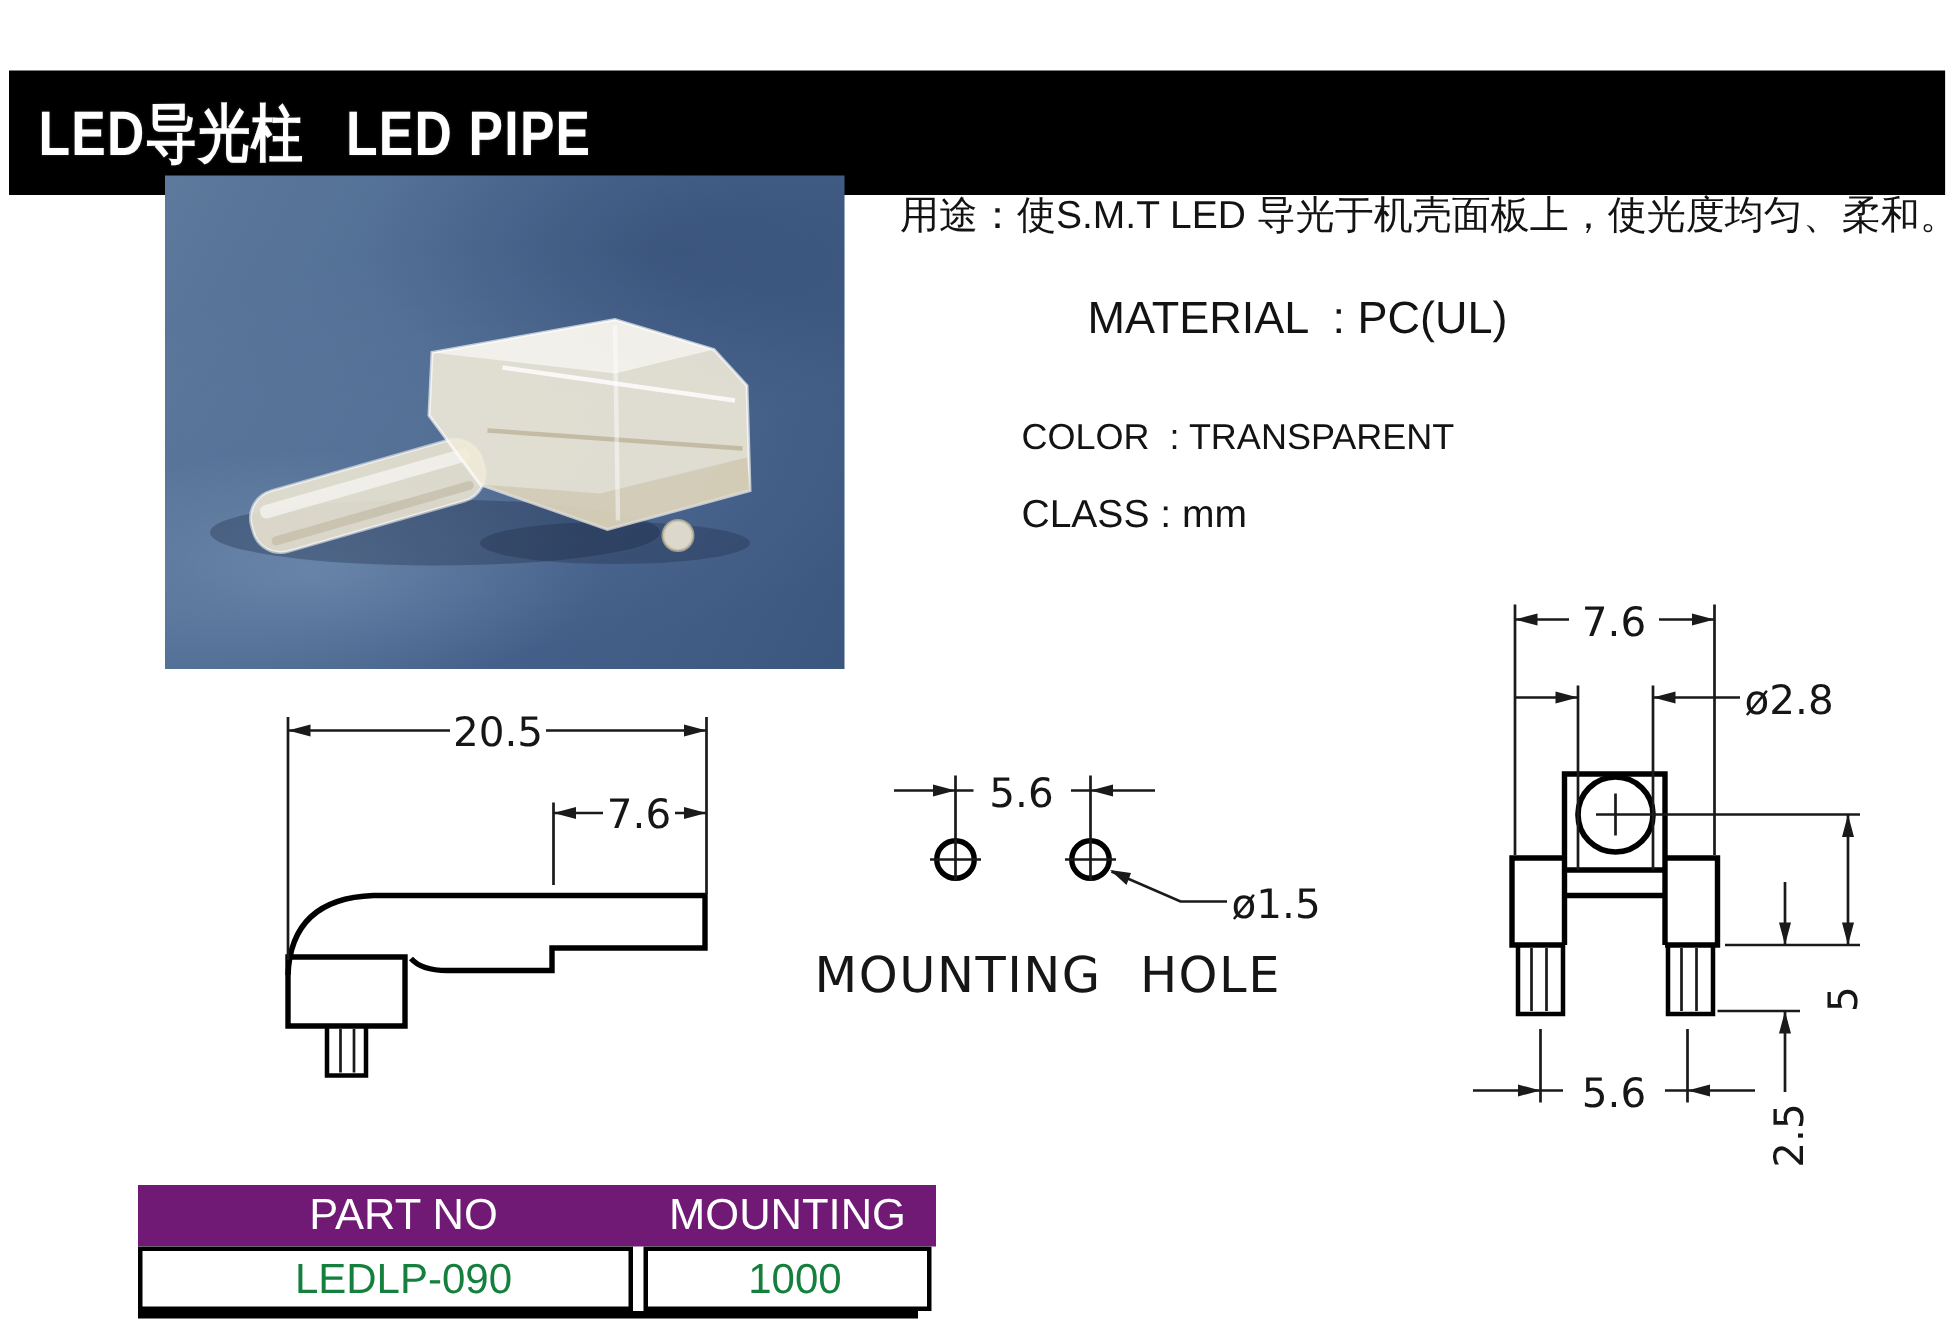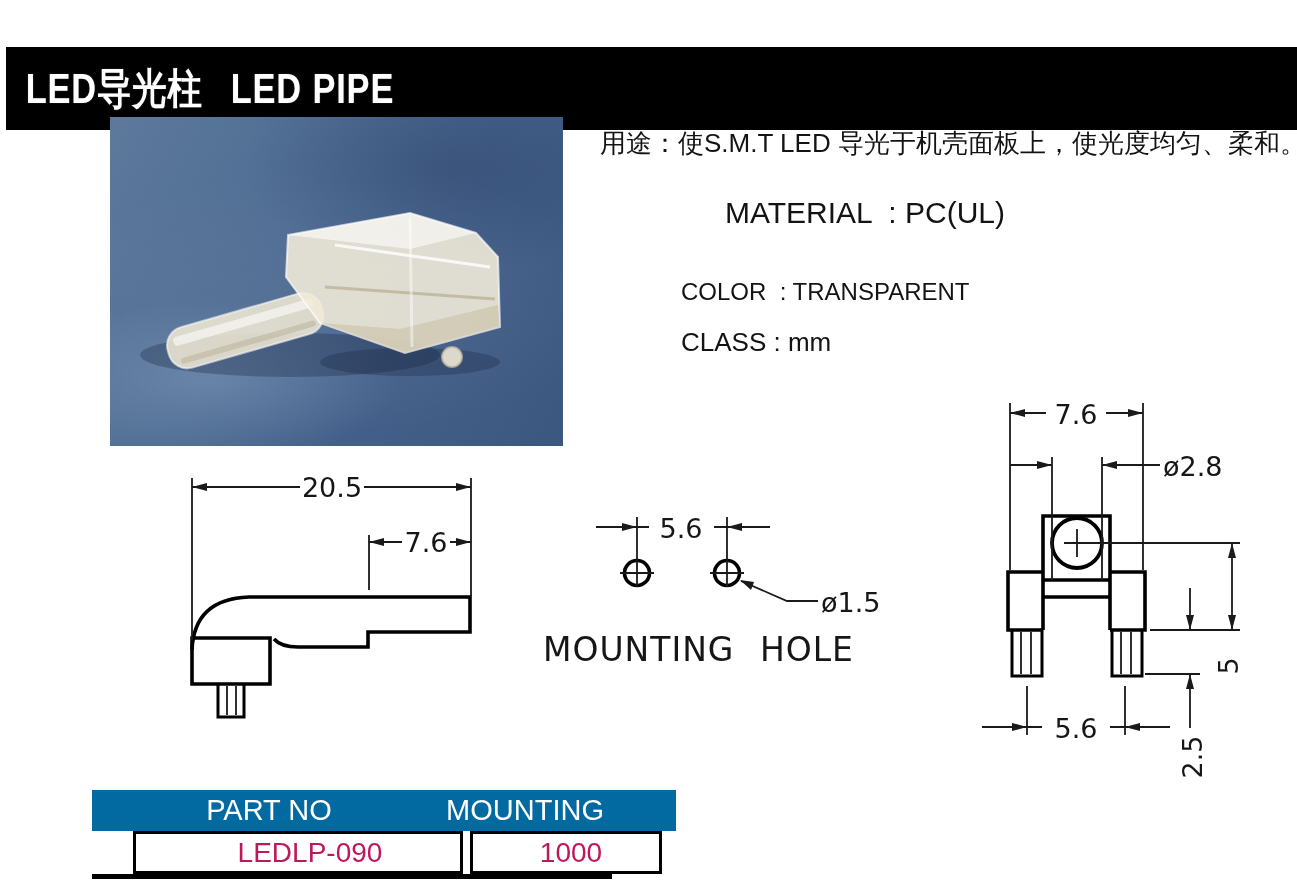--- a/index.html
+++ b/index.html
@@ -36,28 +36,28 @@
   .outline{fill:none;stroke:#000;stroke-width:3.6px;stroke-linejoin:miter;}
   .outline2{fill:none;stroke:#000;stroke-width:3px;}
   .thin{fill:none;stroke:#1a1a1a;stroke-width:1.8px;}
   .arrow{fill:#1a1a1a;stroke:none;}
   .dimtext{fill:#161616;font-family:"DejaVu Sans",sans-serif;font-size:27px;}
   .dimtext-mid{text-anchor:middle;}
   .caption{fill:#161616;font-family:"DejaVu Sans",sans-serif;font-size:33px;word-spacing:14px;letter-spacing:1px;}
 
   
   #part-table{position:absolute;left:92px;top:790px;width:520px;height:89px;}
-  #pt-header{position:absolute;left:0;top:0;width:584px;height:41px;background:#0369a1;}
+  #pt-header{position:absolute;left:0;top:0;width:532px;height:41px;background:#701a75;}
   #pt-header .hcell{position:absolute;top:0;height:41px;display:flex;align-items:center;
                     justify-content:center;color:#fff;font-size:29px;}
   #pt-h1{left:0;width:330px;text-indent:24px;}
   #pt-h2{left:336px;width:184px;text-indent:10px;}
   .dcell{position:absolute;top:41px;height:43px;background:#fff;border:3px solid #000;
          box-sizing:border-box;display:flex;align-items:center;justify-content:center;
-         color:#be185d;font-size:28px;margin-left:41px;}
+         color:#15803d;font-size:28px;}
   #pt-d1{left:0;width:330px;text-indent:24px;}
   #pt-d2{left:337px;width:192px;text-indent:10px;}
   #pt-bottom{position:absolute;left:0;top:84px;width:520px;height:5px;background:#000;}
 </style>
 </head>
 <body>
 
 <div id="page">
 
   <div id="header-bar">

